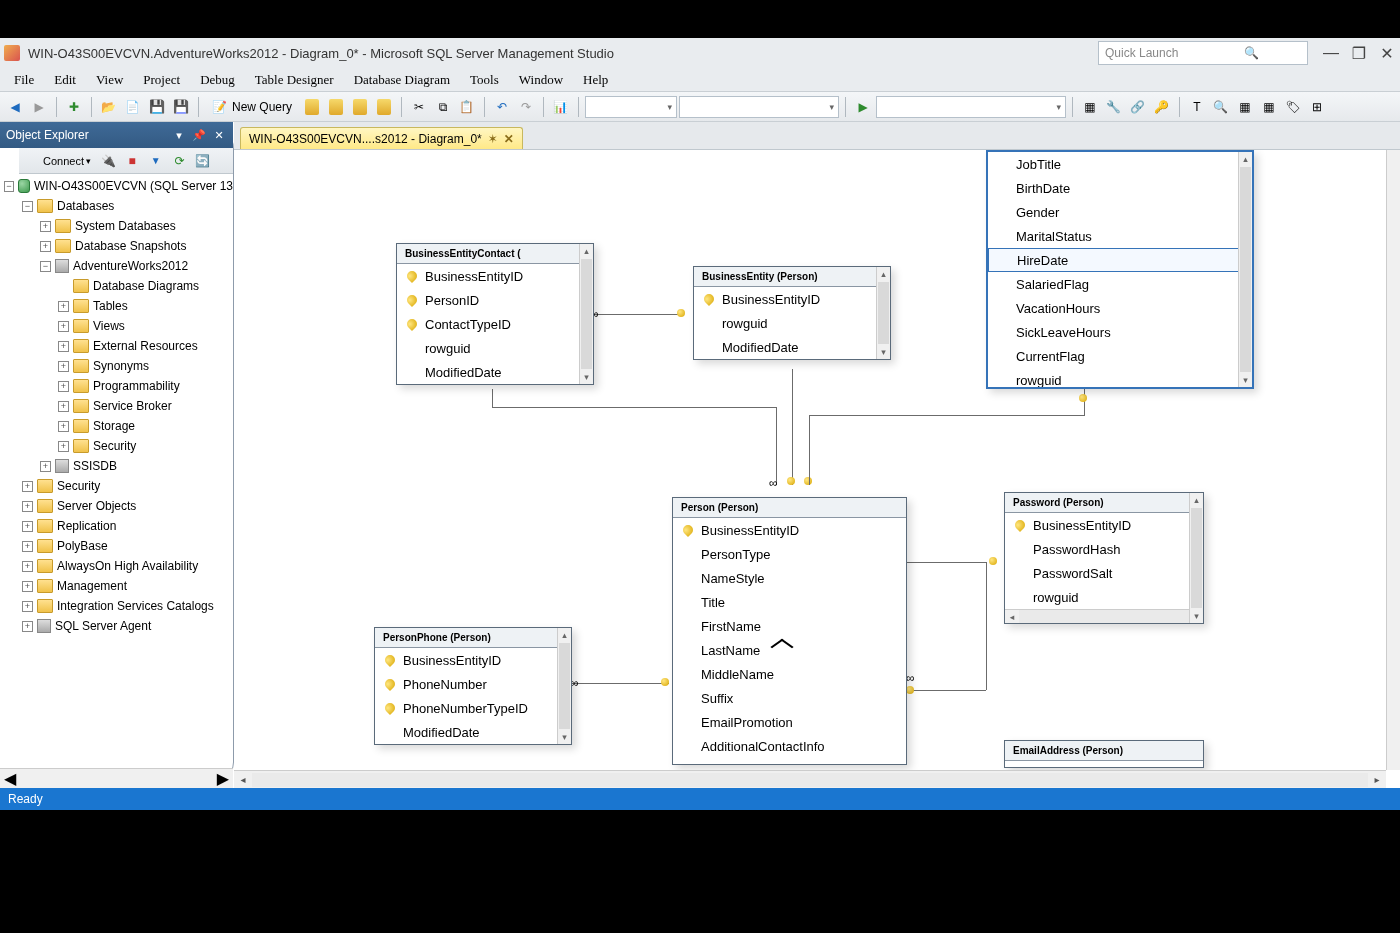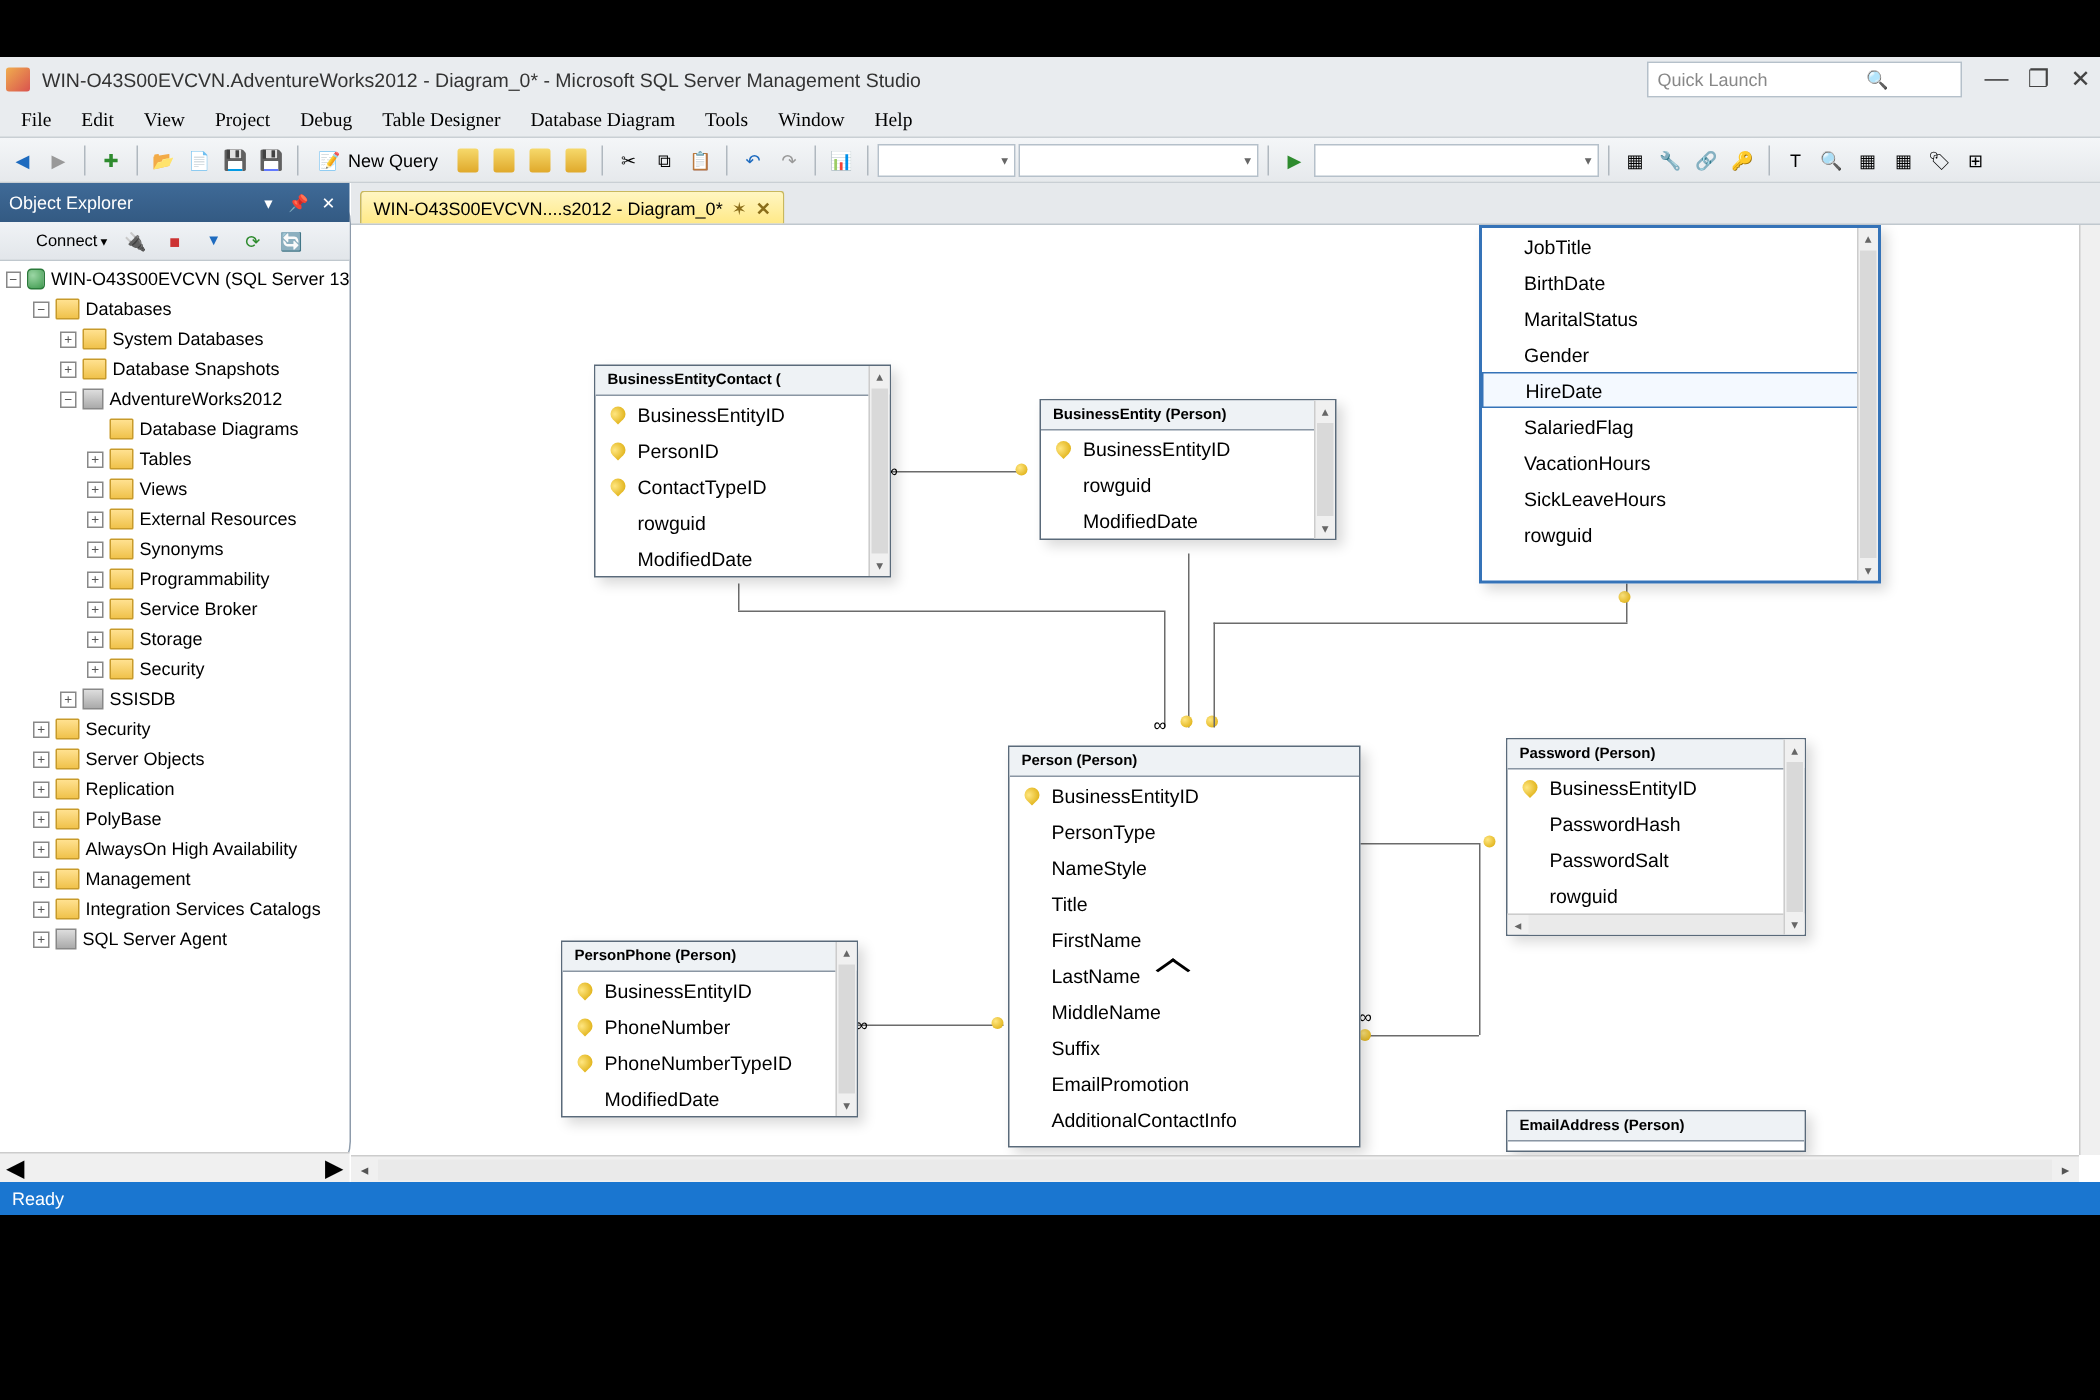--- a/index.html
+++ b/index.html
@@ -28,21 +28,21 @@
 .newquery { display:flex; align-items:center; gap:4px; height:22px; padding:0 6px; border:1px solid transparent; cursor:pointer; font-size:12px;}
 
 
 .body-split { flex:1; display:flex; min-height:0;}
 
 
 .sidebar { width:234px; background:#fff; border-right:1px solid #8d9bab; display:flex; flex-direction:column;border-radius:27px; }
 .panel-header { height:26px; background:linear-gradient(#3f6a97,#335a83); color:#fff; font-size:12px; display:flex; align-items:center; padding:0 6px; }
 .panel-header .spacer{flex:1;}
 .panel-header .hbtn{width:16px;height:16px;display:flex;align-items:center;justify-content:center;cursor:pointer;font-size:11px;margin-left:4px;}
-.panel-tools { height:26px; background:linear-gradient(#f0f3f6,#e2e6ea); border-bottom:1px solid #c0c8ce; display:flex; align-items:center; padding:0 20px; gap:4px; font-size:11px;}
+.panel-tools { height:26px; background:linear-gradient(#f0f3f6,#e2e6ea); border-bottom:1px solid #c0c8ce; display:flex; align-items:center; padding:0 20px; gap:4px; font-size:11px;margin-left:19px;}
 .connect-btn{display:flex;align-items:center;gap:2px;cursor:pointer;padding:0 4px;}
 .tree { flex:1; overflow:auto; font-size:12px; padding:2px 0;}
 .tree-node { display:flex; align-items:center; height:20px; cursor:pointer; white-space:nowrap;}
 .tree-node .expander{width:11px;height:11px;border:1px solid #888;display:flex;align-items:center;justify-content:center;font-size:9px;line-height:1;margin-right:4px;color:#555;background:#fff;}
 .tree-node .expander.empty{border:none;}
 .tree-node .folder-icon{width:16px;height:14px;background:linear-gradient(#ffe190,#f0c24b);border:1px solid #c89b2b;border-radius:1px;margin-right:4px;}
 .tree-node .db-icon{width:14px;height:14px;background:radial-gradient(circle at 30% 30%,#9bd6a4,#3f9a4f);border:1px solid #2a7a3a;border-radius:3px;margin-right:4px;}
 .tree-node .srv-icon{width:14px;height:14px;background:linear-gradient(#ddd,#aaa);border:1px solid #888;margin-right:4px;}
 
 .sidebar-scroll { height:20px; background:#f0f0f0; border-top:1px solid #ccc; display:flex; align-items:center; justify-content:space-between; padding:0 4px;}
@@ -507,41 +507,45 @@
                 <div class="row">
                   <span class="key"></span>
                   <span>JobTitle</span>
                 </div>
                 <div class="row">
                   <span class="key"></span>
                   <span>BirthDate</span>
                 </div>
                 <div class="row">
                   <span class="key"></span>
+                  <span>Gender</span>
+                </div>
+                <div class="row">
+                  <span class="key"></span>
                   <span>MaritalStatus</span>
                 </div>
-                <div class="row">
-                  <span class="key"></span>
-                  <span>Gender</span>
-                </div>
                 <div class="row sel">
                   <span class="key"></span>
                   <span>HireDate</span>
                 </div>
                 <div class="row">
                   <span class="key"></span>
                   <span>SalariedFlag</span>
                 </div>
                 <div class="row">
                   <span class="key"></span>
                   <span>VacationHours</span>
                 </div>
                 <div class="row">
                   <span class="key"></span>
                   <span>SickLeaveHours</span>
+                </div>
+                <div class="row">
+                  <span class="key"></span>
+                  <span>CurrentFlag</span>
                 </div>
                 <div class="row">
                   <span class="key"></span>
                   <span>rowguid</span>
                 </div>
               </div>
             <div class="vscroll">
                 <div class="up">▴</div>
                 <div class="thumb"></div>
                 <div class="down">▾</div>

